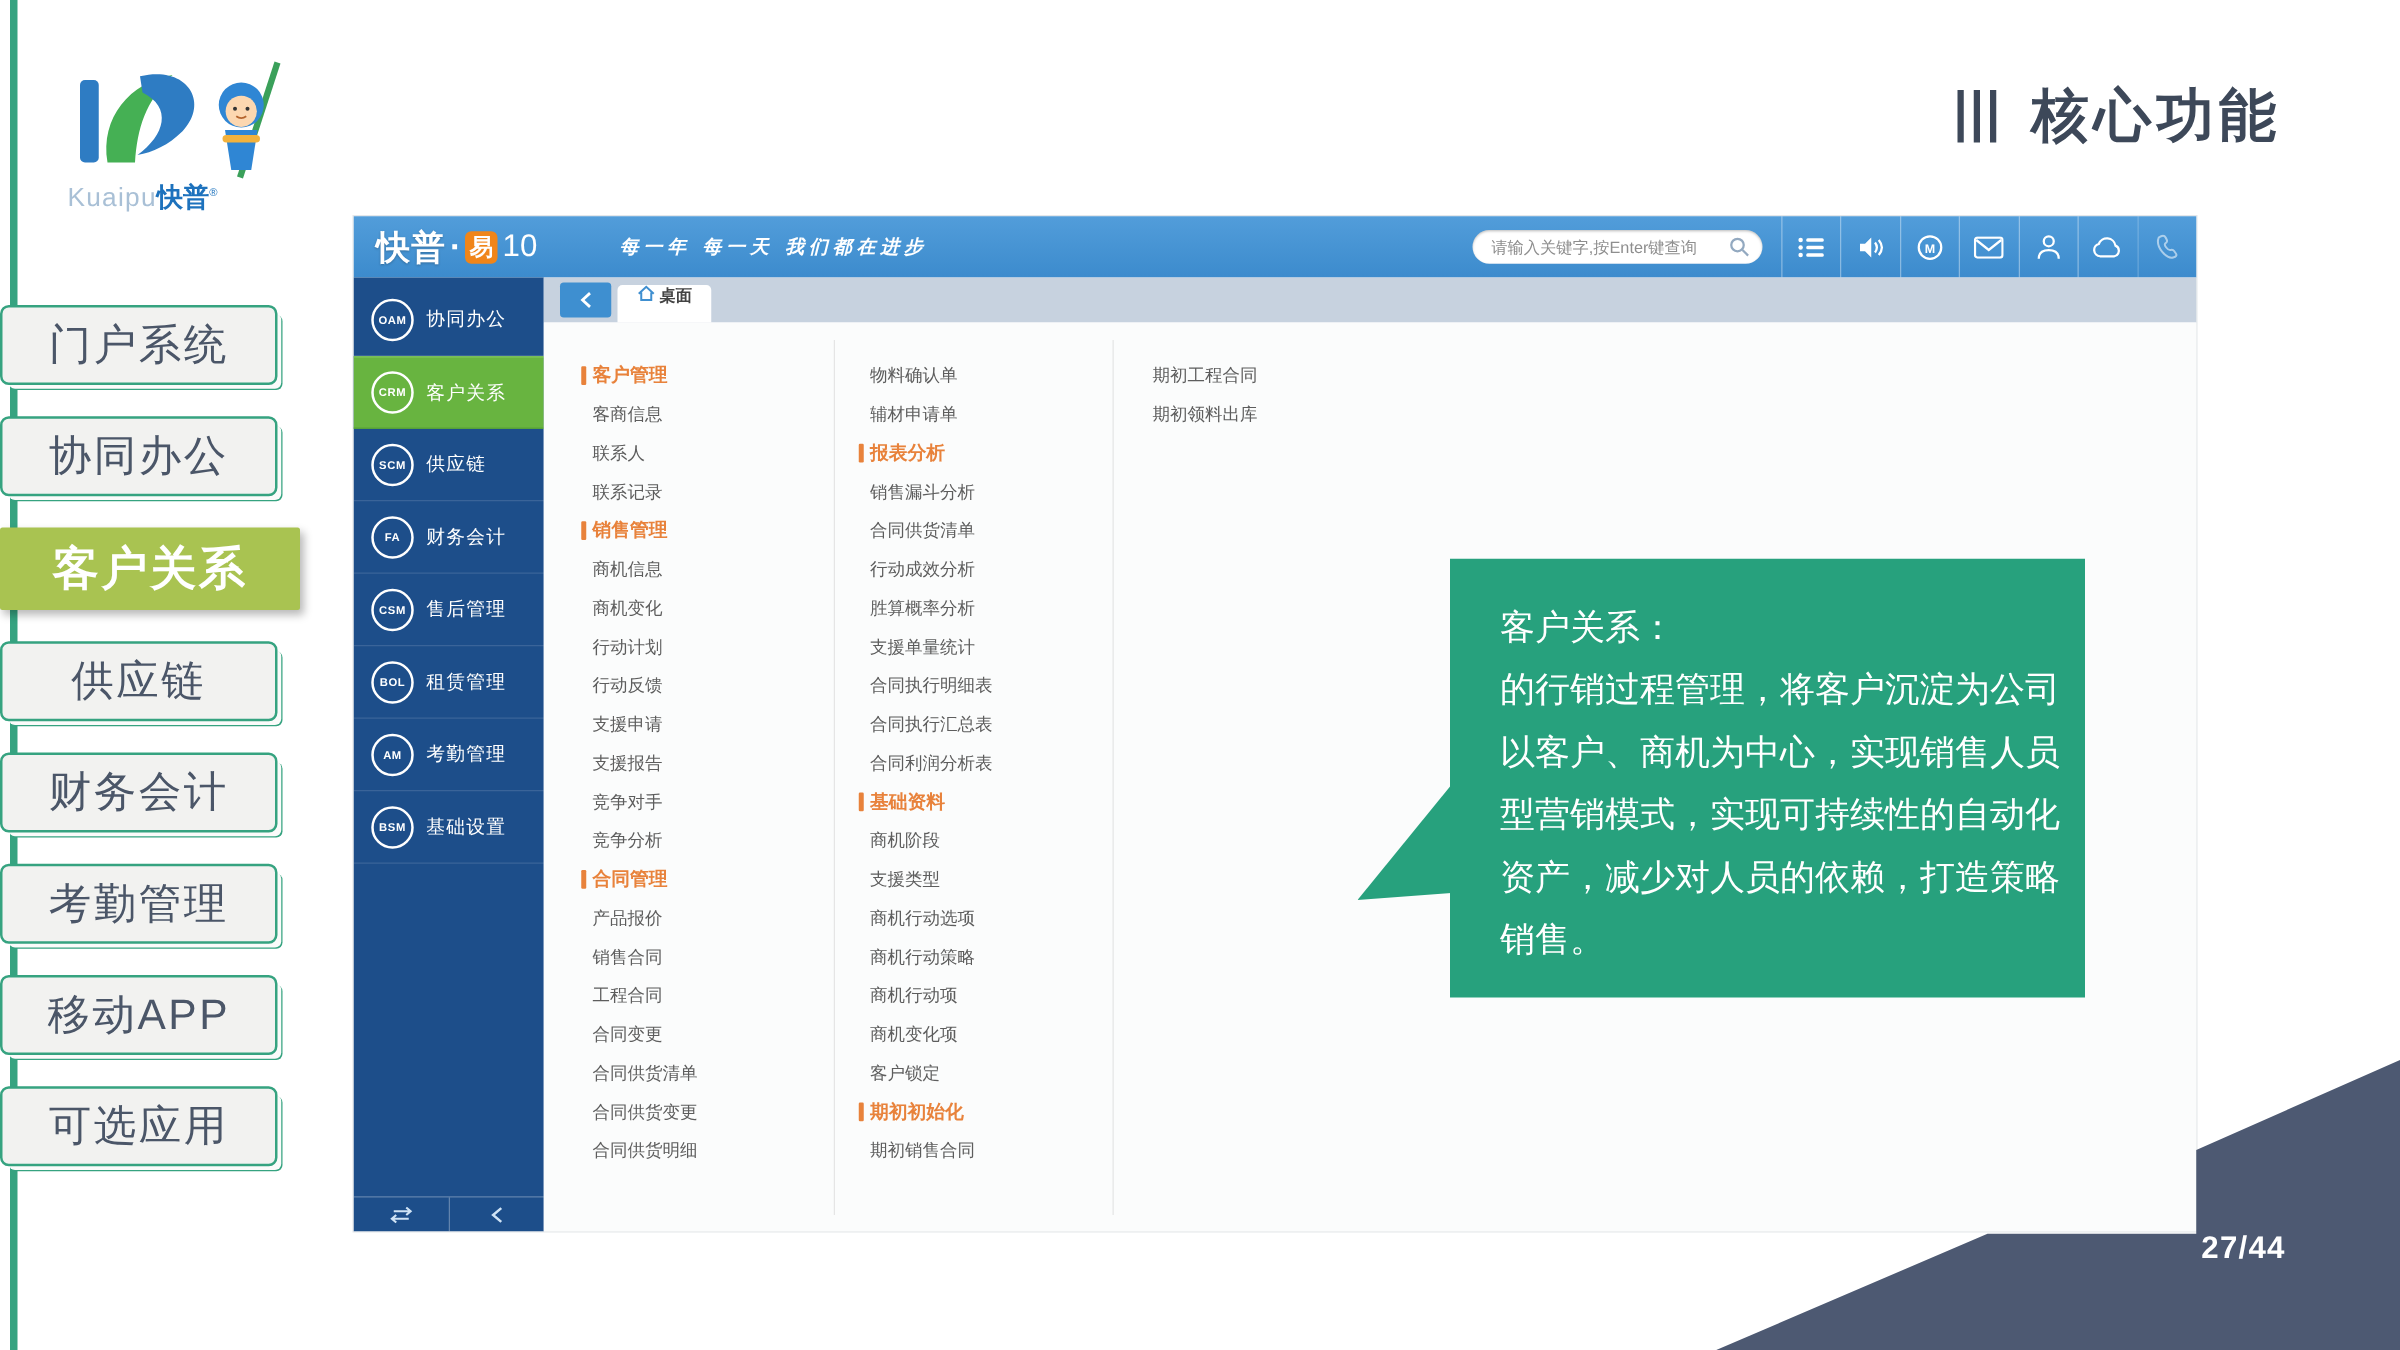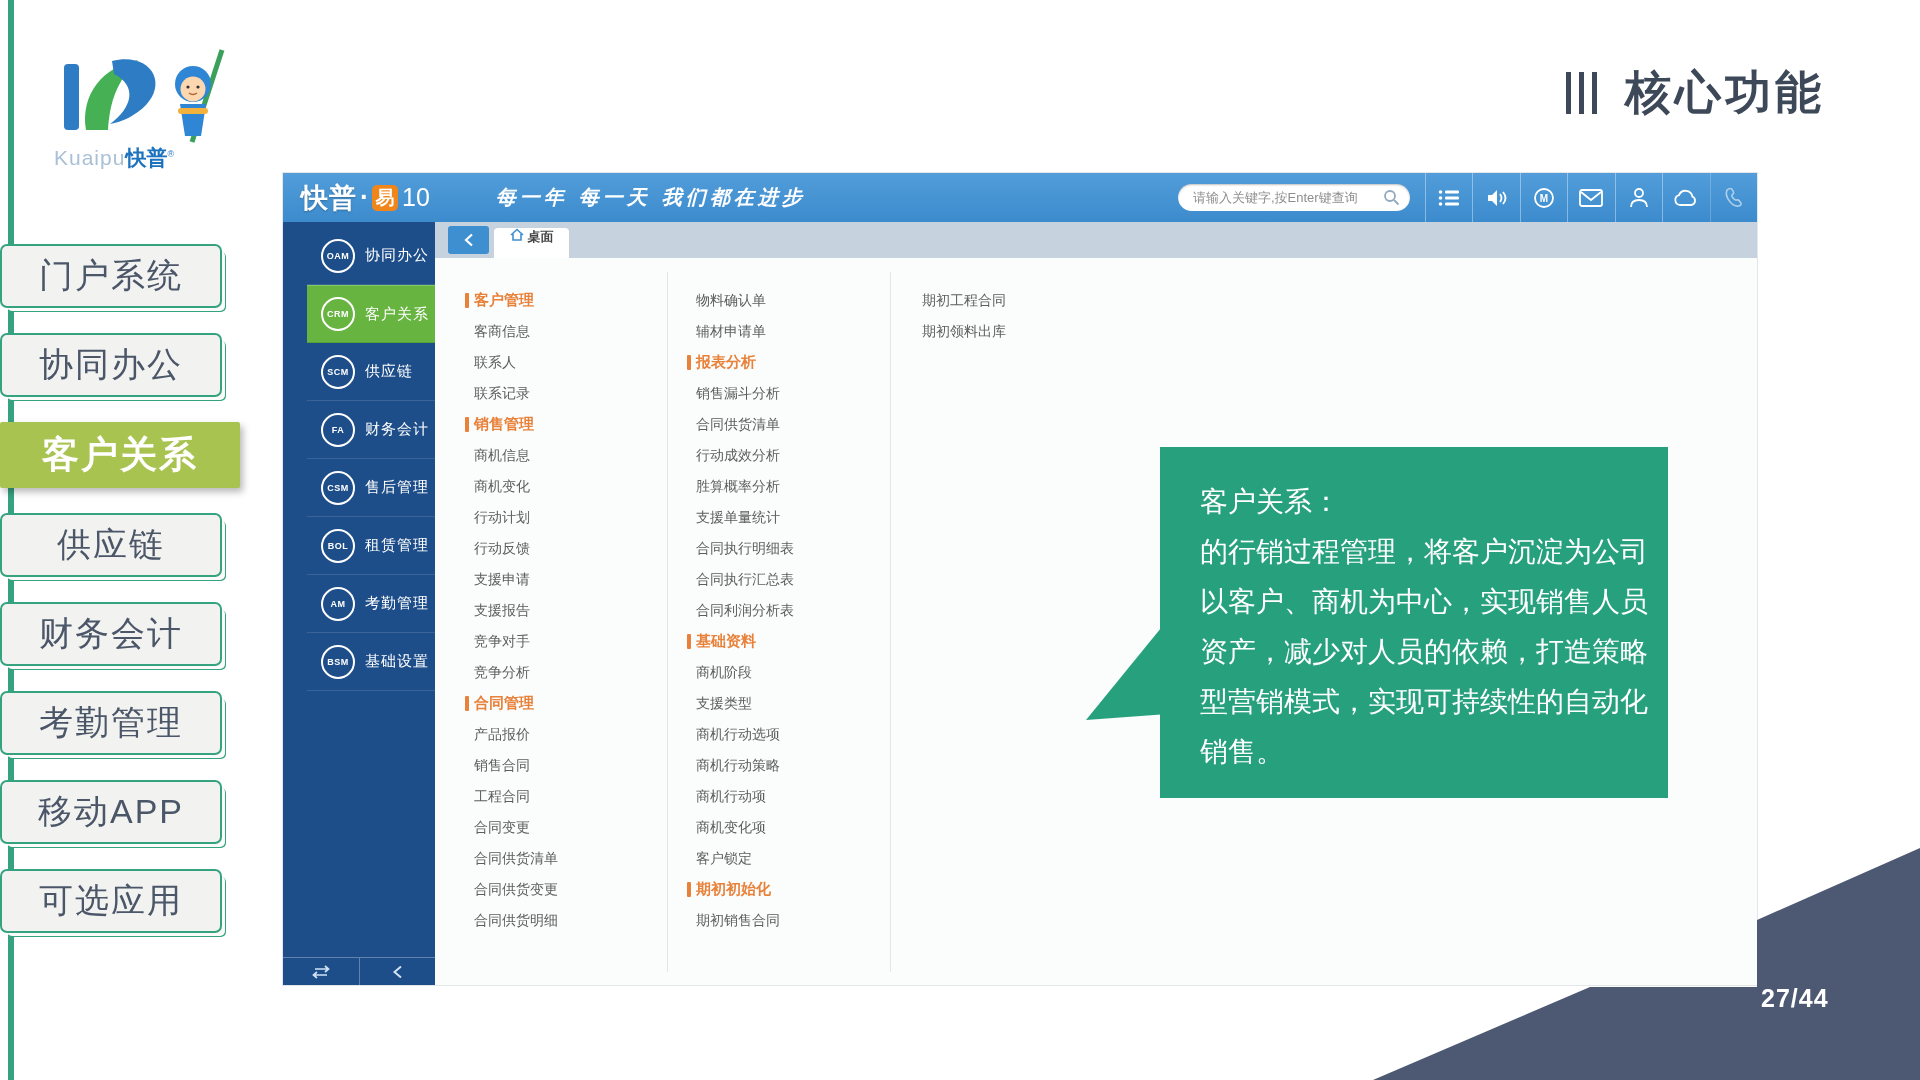--- a/index.html
+++ b/index.html
@@ -38,37 +38,37 @@
 
   .app-header{position:absolute;left:0;top:0;width:1474px;height:49px;
        background:linear-gradient(#529dda,#3c8bcd);display:flex;align-items:center;}
   .brand{margin-left:18px;display:flex;align-items:center;color:#fff;}
   .brand-cn{font-size:27px;font-weight:bold;letter-spacing:1px;text-shadow:0 1px 2px rgba(0,0,0,.25);}
   .brand-dot{font-size:27px;font-weight:bold;margin:0 3px;}
   .brand-yi{width:26px;height:26px;background:#f08519;border-radius:5px;color:#fff;font-size:19px;
        font-weight:bold;display:flex;align-items:center;justify-content:center;}
   .brand-ver{font-size:25px;margin-left:4px;}
   .slogan{margin-left:66px;color:#fff;font-family:"DejaVu Serif",serif;font-style:italic;
-       font-size:20px;letter-spacing:4px;font-weight:bold;}
+       font-size:15px;letter-spacing:4px;font-weight:bold;}
 
   .search{position:absolute;left:895px;top:11px;width:232px;height:27px;background:#fff;
        border-radius:14px;display:flex;align-items:center;box-shadow:inset 0 1px 2px rgba(0,0,0,.25);}
   .search input{border:none;outline:none;background:transparent;flex:1;margin-left:13px;
        font-size:13px;color:#555;font-family:inherit;}
   .search input::placeholder{color:#8e8e8e;}
   .search .mag{margin-right:10px;display:flex;}
 
   .header-icons{position:absolute;left:1142px;top:0;width:332px;height:49px;display:flex;}
   .hicon{flex:1;display:flex;align-items:center;justify-content:center;
        border-left:1px solid rgba(255,255,255,.38);cursor:pointer;}
   .hicon.dim{opacity:.55;}
 
   
   .app-nav{position:absolute;left:0;top:49px;width:152px;height:763px;background:#1d4e8a;box-sizing:border-box;}
-  .nav-list{padding-top:5px;padding-left:24px;}
+  .nav-list{padding-top:5px;}
   .nav-item{height:58px;display:flex;align-items:center;padding-left:14px;box-sizing:border-box;
        border-bottom:1px solid rgba(255,255,255,.13);cursor:pointer;}
   .badge{width:30px;height:30px;border:2px solid #fff;border-radius:50%;color:#fff;flex:0 0 auto;
        font-size:9px;font-weight:bold;display:flex;align-items:center;justify-content:center;letter-spacing:.5px;}
   .nav-label{color:#fff;font-size:15px;margin-left:10px;letter-spacing:1px;white-space:nowrap;}
   .nav-item.active{background:#68b440;border-top:1px solid #82c95e;border-bottom:1px solid #57a234;}
 
   .nav-footer{position:absolute;left:0;bottom:0;width:152px;height:27px;
        border-top:1px solid rgba(255,255,255,.3);display:flex;}
   .nav-footer .cell{flex:1;display:flex;align-items:center;justify-content:center;cursor:pointer;}
@@ -361,22 +361,22 @@
 
 </div>
 
 <div class="callout-pointer"></div>
 <div class="callout">
   <div class="c-title">客户关系：</div>
   <div>
 
   <div class="c-line">的行销过程管理，将客户沉淀为公司</div>
       <div class="c-line">以客户、商机为中心，实现销售人员</div>
+      <div class="c-line">型营销模式，实现可持续性的自动化</div>
       <div class="c-line">资产，减少对人员的依赖，打造策略</div>
-      <div class="c-line">型营销模式，实现可持续性的自动化</div>
       <div class="c-line">销售。</div>
     </div>
 </div>
 
 <svg class="corner" viewBox="0 0 1920 1080">
   <polygon points="1920,848 1757,920 1757,987 1590,987 1373,1080 1920,1080" fill="#4d5972"></polygon>
 </svg>
 <div class="page-num">27/44</div>
 
 </body></html>

